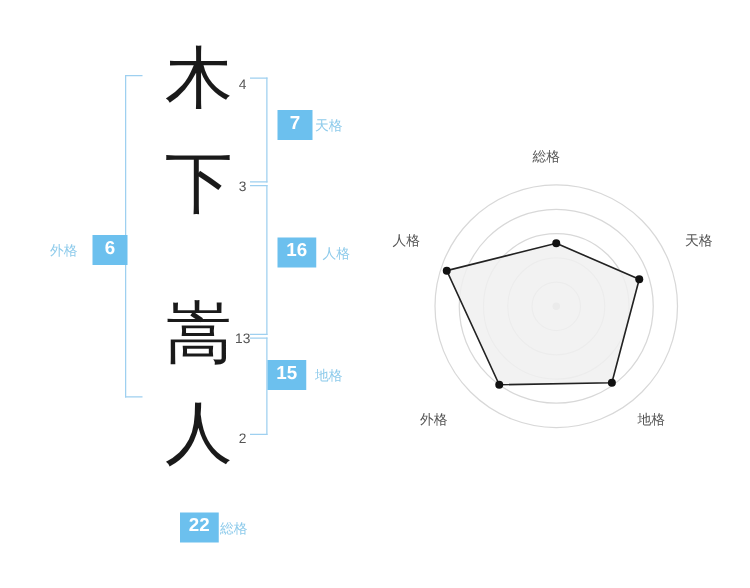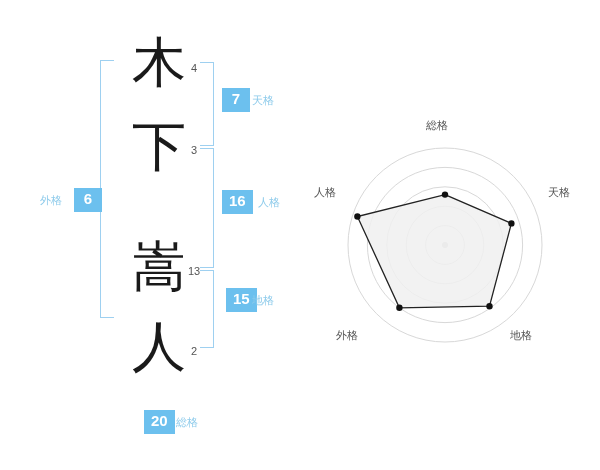--- a/index.html
+++ b/index.html
@@ -111,21 +111,21 @@
     color: #8ecbeb;
     font-family: "DejaVu Sans", "Liberation Sans", sans-serif;
   }
 
   .vb-tenkaku { left: 222px; top: 88px; }
   .vl-tenkaku { left: 252px; top: 93px; }
 
   .vb-jinkaku { left: 222px; top: 190px; }
   .vl-jinkaku { left: 258px; top: 195px; }
 
-  .vb-chikaku { left: 226px; top: 288px; }
+  .vb-chikaku { left: 214px; top: 288px; }
   .vl-chikaku { left: 252px; top: 293px; }
 
   .vb-gaikaku { left: 74px; top: 188px; }
   .vl-gaikaku { left: 40px; top: 193px; }
 
   .vb-soukaku { left: 144px; top: 410px; }
   .vl-soukaku { left: 176px; top: 415px; }
 
   
   .chart-panel {
@@ -180,21 +180,21 @@
 
     <div class="val-box vb-jinkaku">16</div>
     <div class="val-label vl-jinkaku">人格</div>
 
     <div class="val-box vb-chikaku">15</div>
     <div class="val-label vl-chikaku">地格</div>
 
     <div class="val-box vb-gaikaku">6</div>
     <div class="val-label vl-gaikaku">外格</div>
 
-    <div class="val-box vb-soukaku">20</div>
+    <div class="val-box vb-soukaku">22</div>
     <div class="val-label vl-soukaku">総格</div>
   </div>
 
   <div class="chart-panel">
     <svg class="chart-svg" width="300" height="470" viewBox="0 0 300 470">
       <g id="radar-grid">
           <circle cx="145" cy="245" r="97" fill="none" stroke="#d8d8d8" stroke-width="1"></circle>
           <circle cx="145" cy="245" r="77.6" fill="none" stroke="#d8d8d8" stroke-width="1"></circle>
           <circle cx="145" cy="245" r="58.2" fill="none" stroke="#d8d8d8" stroke-width="1"></circle>
           <circle cx="145" cy="245" r="38.8" fill="none" stroke="#d8d8d8" stroke-width="1"></circle>

